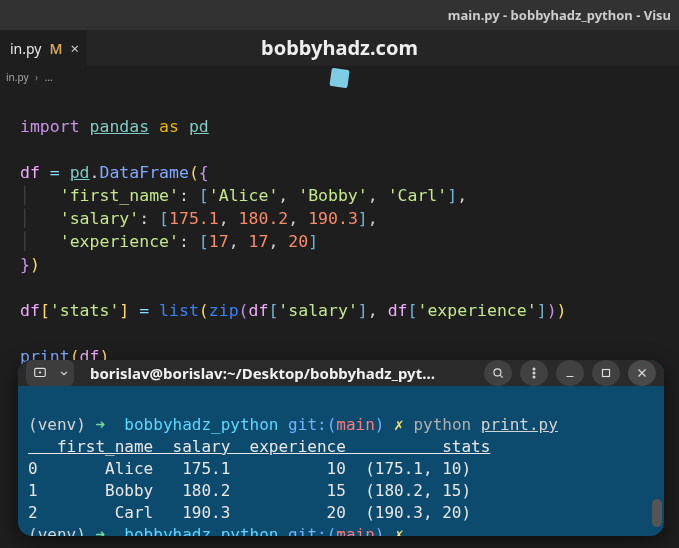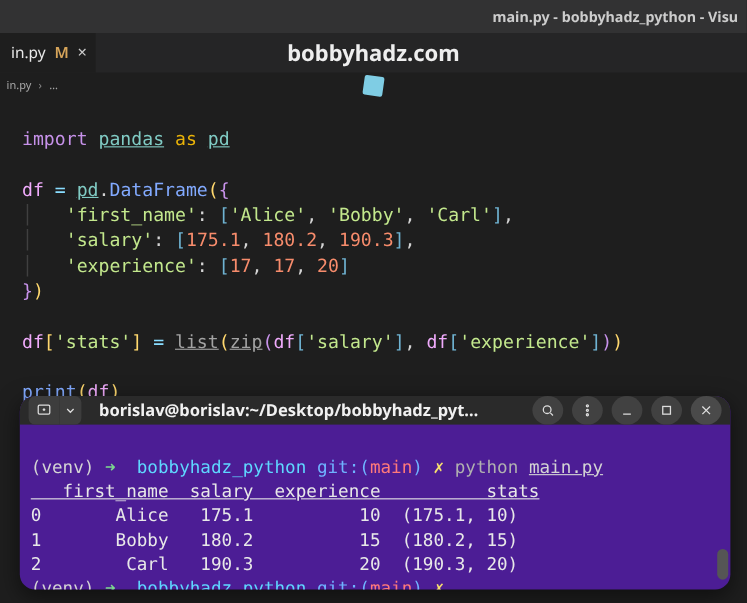--- a/index.html
+++ b/index.html
@@ -78,35 +78,35 @@
     line-height: 23px;
     white-space: pre;
   }
   .tok-k { color: #c792ea; }
   .tok-mod { color: #80cbc4; text-decoration: underline; }
   .tok-as { color: #eab308; }
   .tok-id { color: #f0abfc; }
   .tok-op { color: #89ddff; }
   .tok-fn { color: #82aaff; }
   .tok-fn2 { color: #82aaff;}
-  .tok-call { color: #a3a3a3; text-decoration: underline;}
+  .tok-call { color: #3b82f6; }
   .tok-br2 { color: #ffd86e; }
   .tok-br3 { color: #c792ea; }
   .tok-brB { color: #6fb3d2;}
   .tok-str { color: #c3e88d; }
   .tok-num { color: #f78c6c; }
   .tok-p { color: #d4d4d4;}
   .indent-guide { color: #404040; }
   .terminal-window {
     position: absolute;
     left: 18px;
     top: 360px;
     width: 646px;
     height: 176px;
-    background: #4c1d95;
+    background: #0c4a6e;
     border-radius: 14px;
     box-shadow: 0 6px 20px rgba(0,0,0,.5);
     overflow: hidden;
     display: flex;
     flex-direction: column;
   }
   .term-head {
     height: 40px;
     background: #2a2a2a;
     display: flex;
@@ -258,21 +258,21 @@
           </svg>
       </div>
       <div class="tbtn round close-x">
         <svg viewBox="0 0 24 24">
             <path d="M6 6l12 12M18 6L6 18"></path>
           </svg>
       </div>
     </div>
   </div>
   <div class="term-body">
-<span class="venv">(venv)</span> <span class="arrow">➜</span>  <span class="proj">bobbyhadz_python</span> <span class="git">git:(</span><span class="branch">main</span><span class="git">)</span> <span class="x">✗</span> <span class="cmd">python</span> <span class="file-u">main.py</span>
+<span class="venv">(venv)</span> <span class="arrow">➜</span>  <span class="proj">bobbyhadz_python</span> <span class="git">git:(</span><span class="branch">main</span><span class="git">)</span> <span class="x">✗</span> <span class="cmd">python</span> <span class="file-u">print.py</span>
 <span class="hdr-u">   first_name  salary  experience          stats</span>
 <span>0       Alice   175.1          10  (175.1, 10)</span>
 <span>1       Bobby   180.2          15  (180.2, 15)</span>
 <span>2        Carl   190.3          20  (190.3, 20)</span>
 <span class="venv">(venv)</span> <span class="arrow">➜</span>  <span class="proj">bobbyhadz_python</span> <span class="git">git:(</span><span class="branch">main</span><span class="git">)</span> <span class="x">✗</span></div>
   <div class="term-scroll">
     <div class="thumb"></div>
   </div>
 </div>
 

